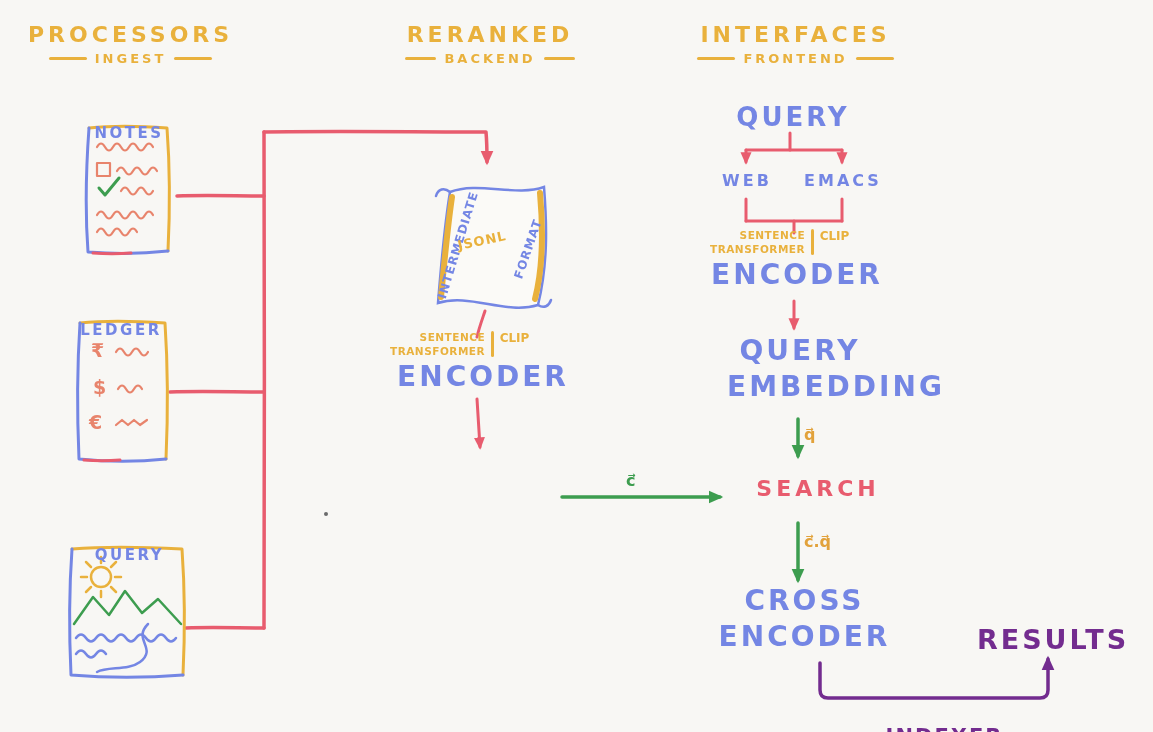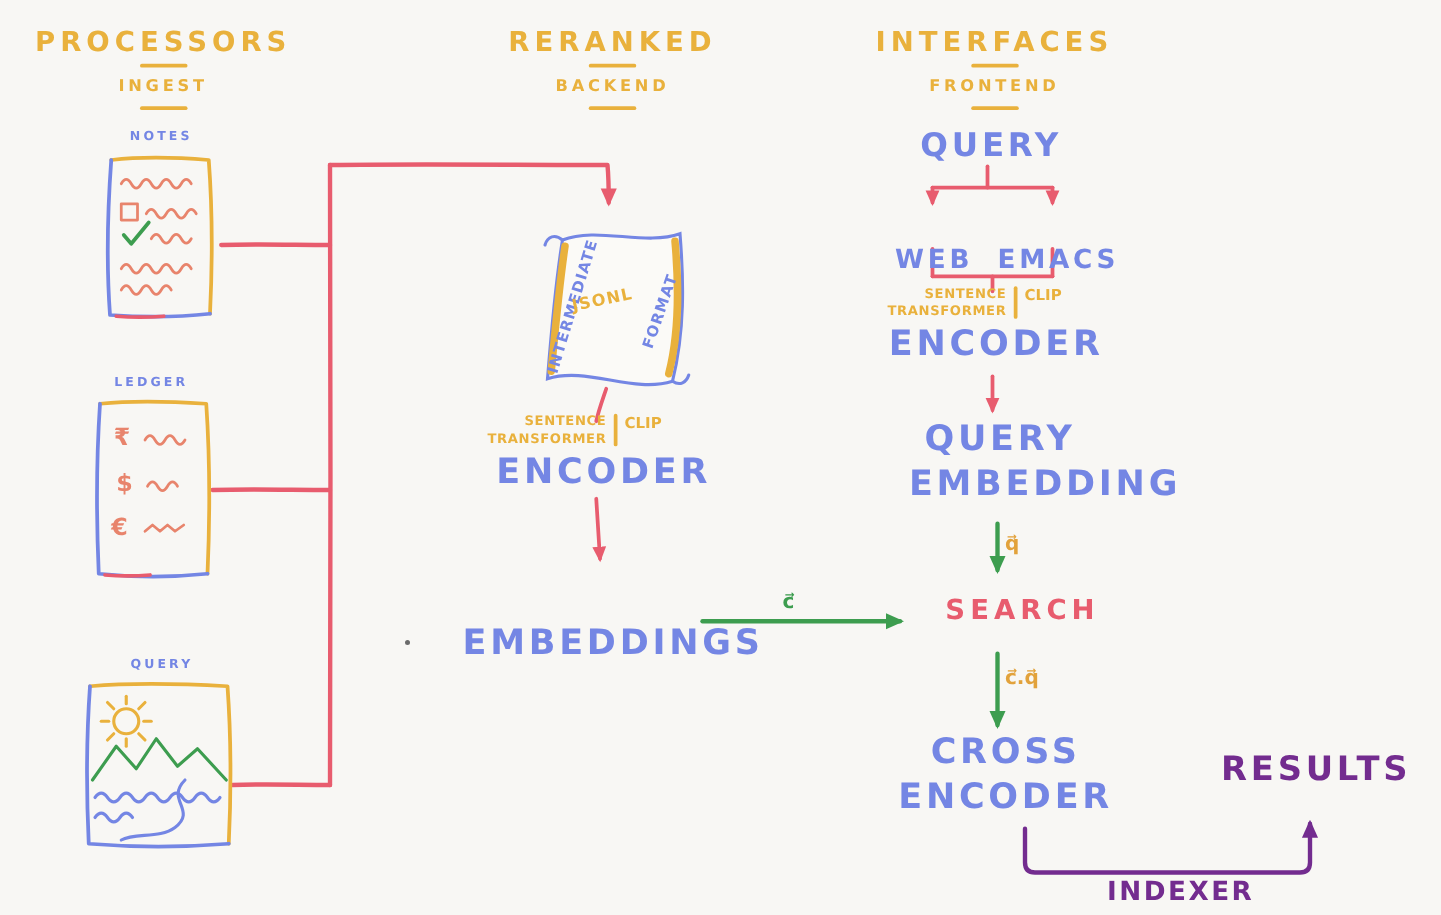--- a/index.html
+++ b/index.html
@@ -7,32 +7,32 @@
   .canvas {
     position:relative; width:1153px; height:732px;
     background:#F8F7F4; overflow:hidden;
     font-family:"DejaVu Sans", sans-serif;
   }
   .abs { position:absolute; }
   .t-yellow { color:#E9B13C; }
   .t-blue   { color:#7486E4; }
   .t-red    { color:#E85C6E; }
   .t-green  { color:#3D9D4F; }
-  .t-purple { color:#732C8F; }
+  .t-purple { color:#732C8F;margin-top:24px; }
   .t-salmon { color:#E8846C; }
   .t-orange { color:#E2A23B; }
 
   .title { font-size:22px; font-weight:bold; letter-spacing:4px; text-align:center; white-space:nowrap; }
-  .subtitle-row { display:flex; align-items:center; justify-content:center; gap:8px; margin-top:4px;flex-direction:column; }
+  .subtitle-row { display:flex; align-items:center; justify-content:center; gap:8px; margin-top:4px; }
   .rule { width:38px; height:3px; background:#E9B13C; border-radius:2px; }
   .subtitle { font-size:13px; font-weight:bold; letter-spacing:3px; }
 
-  .card-label { font-size:10px; font-weight:bold; letter-spacing:2.5px; text-align:center; }
+  .card-label { font-size:15px; font-weight:bold; letter-spacing:2.5px; text-align:center;margin-top:20px; }
   .big { font-weight:bold; letter-spacing:3px; text-align:center; white-space:nowrap; }
-  .f19 { font-size:21px;margin-top:24px; } .f21 { font-size:21px; } .f26 { font-size:26px; }
+  .f19 { font-size:16px; } .f21 { font-size:21px; } .f26 { font-size:26px; }
   .f27 { font-size:27px; } .f28 { font-size:28px; } .f31 { font-size:22px; }
 
   .model-block { display:flex; align-items:flex-start; gap:6px; }
   .model-lines { text-align:right; font-size:10.5px; font-weight:bold; letter-spacing:0.5px; line-height:1.3; color:#E9B13C; }
   .model-divider { width:2.5px; height:26px; background:#E9B13C; border-radius:2px; }
   .model-alt { font-size:12px; font-weight:bold; color:#E9B13C; }
 
   .scroll-text { font-weight:bold; text-align:center; white-space:nowrap; }
   .vec { font-size:16px; font-weight:bold; white-space:nowrap; }
   .currency { font-size:19px; font-weight:bold; }
@@ -190,21 +190,20 @@
     <div class="model-lines">
       <div>SENTENCE</div>
       <div>TRANSFORMER</div>
     </div>
     <div class="model-divider"></div>
     <div class="model-alt">CLIP</div>
   </div>
 
   <div class="abs big f28 t-blue" style="left:393px; top:360px; width:180px">ENCODER</div>
 
-  <div class="abs big f28 t-blue" style="left:370px; top:497px; width:240px">EMBEDDINGS</div>
 
   <div class="abs vec t-green" style="left:626px; top:471px">c⃗</div>
 
   <div class="abs big f26 t-blue" style="left:728px; top:102px; width:130px">QUERY</div>
 
   <div class="abs big f19 t-blue" style="left:716px; top:171px; width:62px">WEB</div>
   <div class="abs big f19 t-blue" style="left:798px; top:171px; width:90px">EMACS</div>
 
   <div class="abs model-block" style="left:710px; top:229px">
     <div class="model-lines">

